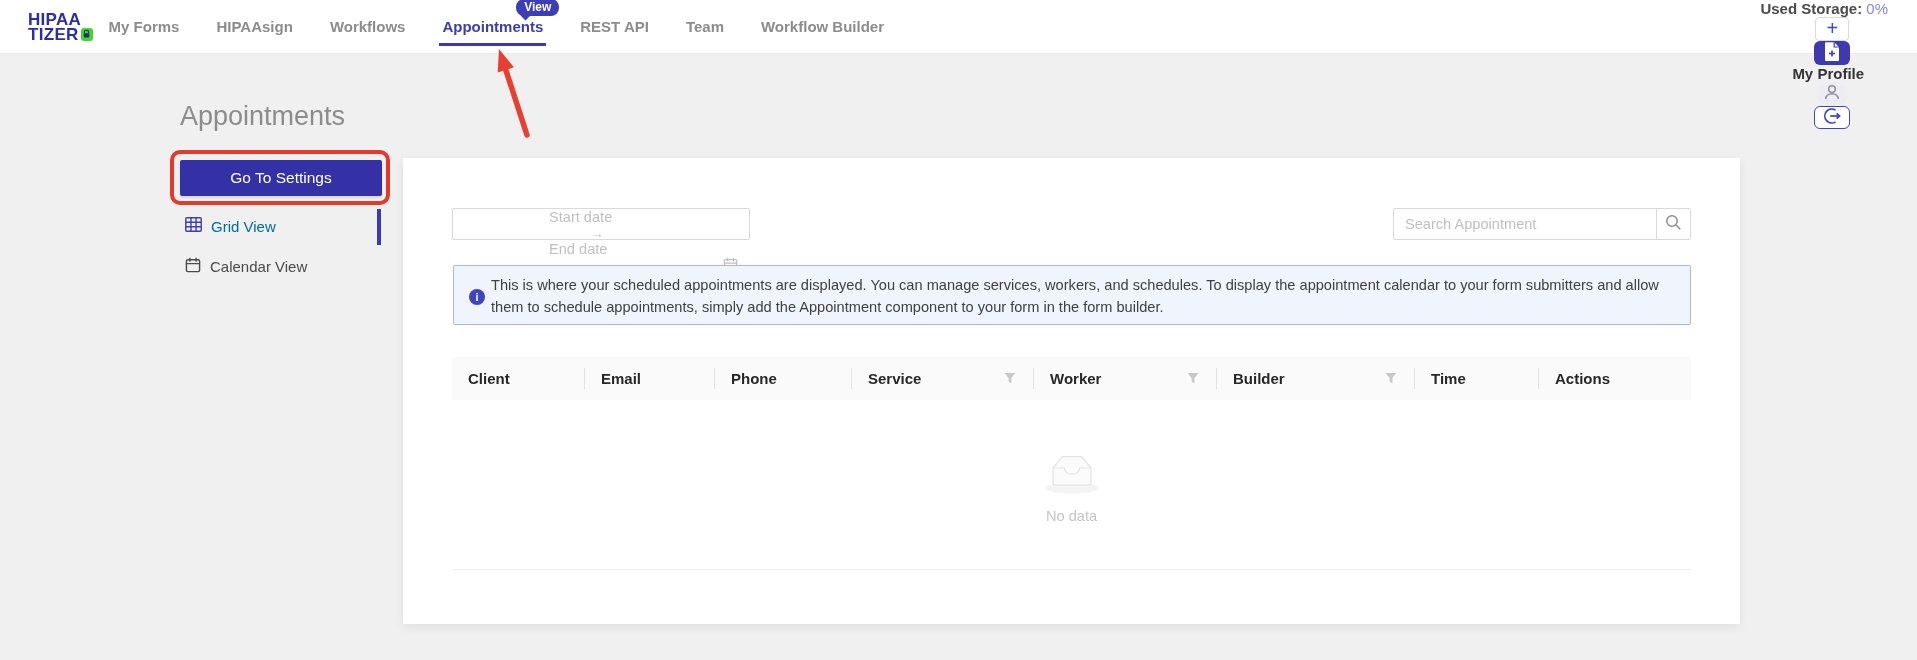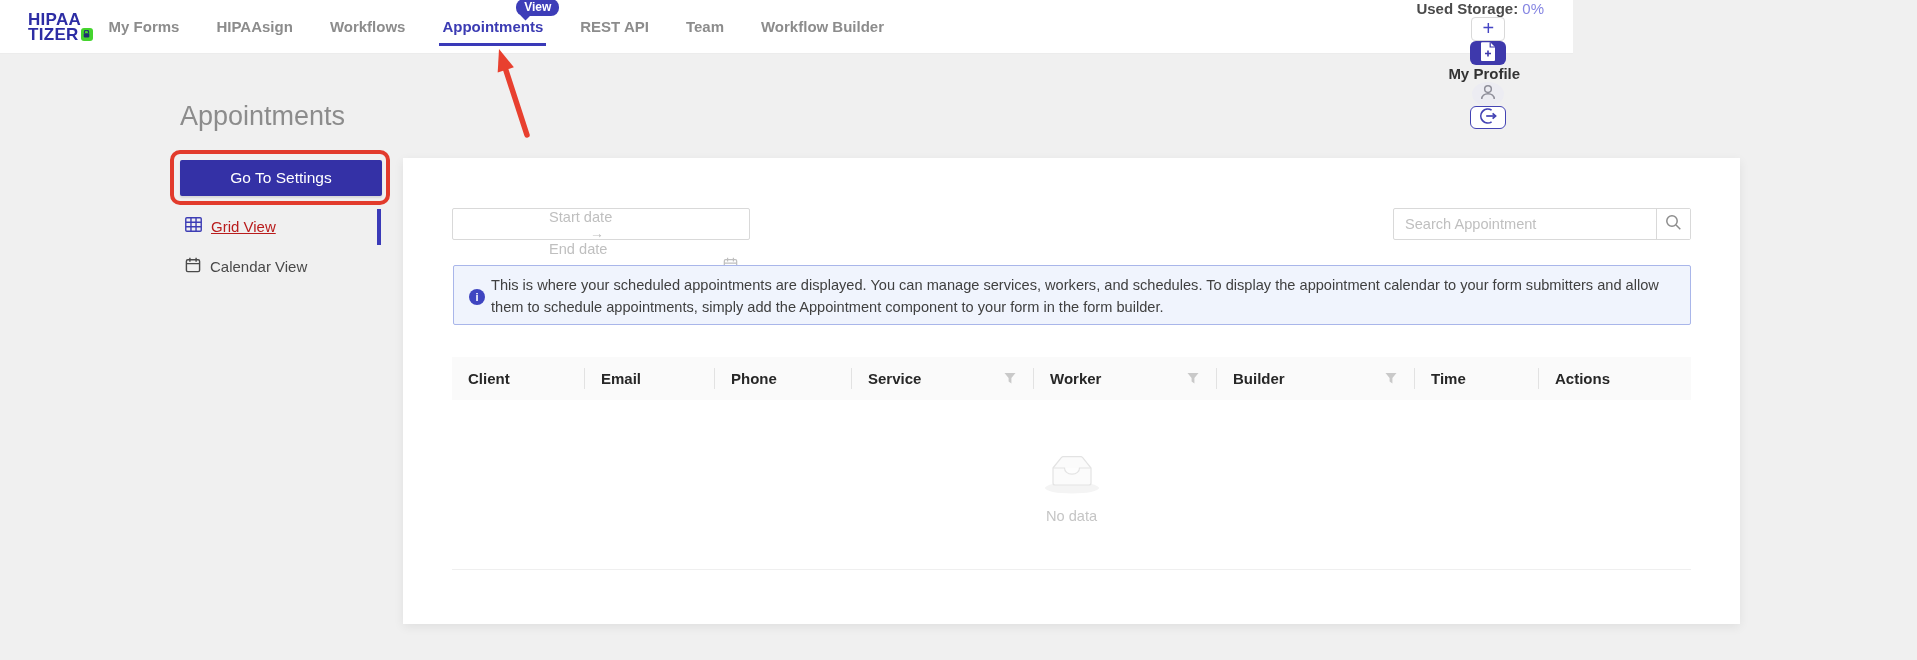--- a/index.html
+++ b/index.html
@@ -1,21 +1,21 @@
 <!DOCTYPE html>
 <html><head>
 <meta charset="utf-8">
 <style>
   * { margin:0; padding:0; box-sizing:border-box; }
   html,body { width:1917px; height:660px; }
   body { font-family:"Liberation Sans", sans-serif; background:#f0f0f0; overflow:hidden; }
   .screen { position:relative; width:1917px; height:660px; background:#f0f0f0; }
 
   
-  .topbar { position:absolute; left:0; top:0; width:1573px; height:54px; background:#fff;
+  .topbar { position:absolute; left:0; top:0; width:1917px; height:54px; background:#fff;
             border-bottom:1px solid #ececec; display:flex; align-items:center; padding-left:28px; }
   .logo { display:flex; flex-direction:column; line-height:15px; font-size:17px; font-weight:800;
           color:#2d2da4; letter-spacing:.3px; cursor:pointer; }
   .logo .l2 { display:flex; align-items:center; gap:1px; }
   .lock-badge { width:12px; height:13px; background:#45d42e; border-radius:3px; display:inline-flex;
                 align-items:center; justify-content:center; margin-left:1px; }
   .nav { display:flex; align-items:center; margin-left:16px; height:54px; }
   .nav-item { position:relative; height:54px; display:flex; align-items:center; margin-right:37px;
               font-size:15px; font-weight:600; color:#8c8c8c; cursor:pointer; white-space:nowrap; }
   .nav-item.active { color:#3b3bb3; }
@@ -43,21 +43,21 @@
   
   .page-title { position:absolute; left:180px; top:101px; font-size:27px; font-weight:500; color:#8c8c8c; }
   .annotation-box { position:absolute; left:170px; top:150px; width:220px; height:55px;
             border:4px solid #e23b2c; border-radius:10px; pointer-events:none; z-index:5; }
   .settings-btn { position:absolute; left:180px; top:160px; width:202px; height:36px; background:#3431a6;
             color:#fff; border:none; border-radius:2px; font-size:15.5px; cursor:pointer;
             font-family:"Liberation Sans", sans-serif; box-shadow:0 2px 2px rgba(0,0,0,.1); }
   .side-menu { position:absolute; left:185px; top:208px; width:196px; }
   .side-item { height:36px; display:flex; align-items:center; gap:9px; font-size:15px; color:#494949;
             cursor:pointer; margin-bottom:4px; }
-  .side-item.active { color:#b91c1c;text-decoration:underline; }
+  .side-item.active { color:#0369a1; }
   .active-bar { position:absolute; left:377px; top:209px; width:4px; height:36px; background:#3a3ab8; }
 
   
   .panel { position:absolute; left:403px; top:158px; width:1337px; height:466px; background:#fff;
            box-shadow:0 3px 10px rgba(0,0,0,.07); }
   .range-picker { position:absolute; left:49px; top:50px; width:298px; height:32px; border:1px solid #d9d9d9;
            border-radius:2px; display:flex; align-items:center; padding:0 11px; background:#fff;flex-direction:column; }
   .range-picker input { border:none; outline:none; width:104px; font-size:14.6px;
            font-family:"Liberation Sans", sans-serif; color:#4a4a4a; }
   .range-picker input::placeholder, .search-box input::placeholder { color:#bfbfbf; }

